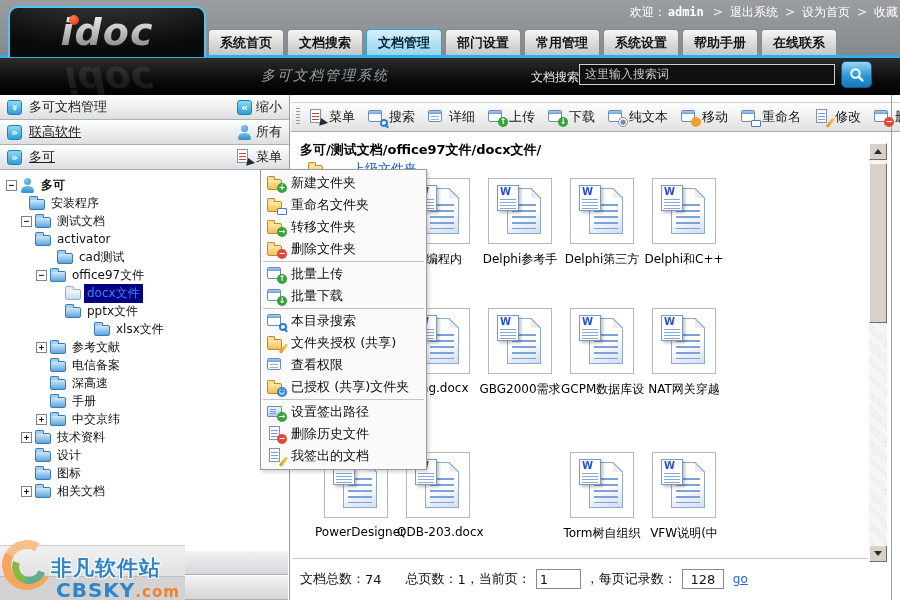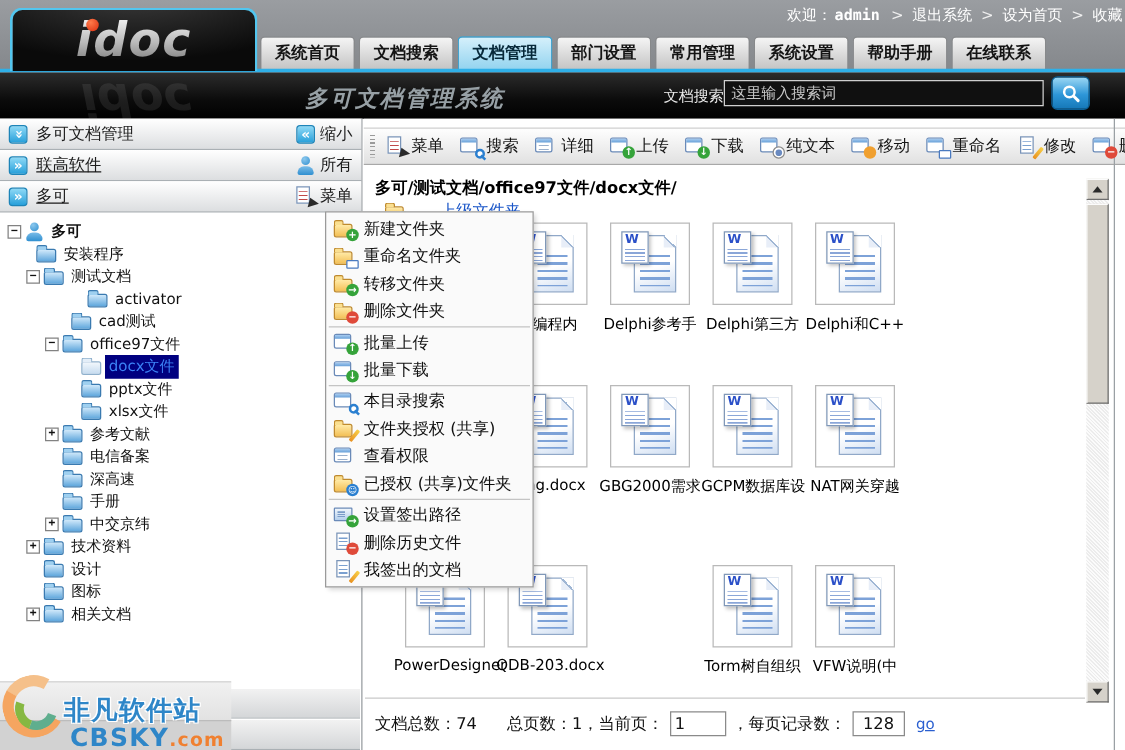--- a/index.html
+++ b/index.html
@@ -30,21 +30,21 @@
         letter-spacing:1px;background:linear-gradient(#ffffff,#b9b9b9 55%,#707070);
         -webkit-background-clip:text;background-clip:text;color:transparent}
   .logo .reddot{position:absolute;left:59px;top:7px;width:10px;height:10px;border-radius:50%;
         background:radial-gradient(circle at 35% 30%,#ff7a4a,#dc2e0e)}
   .logo-reflect{position:absolute;left:10px;top:58px;width:198px;text-align:center;font-size:38px;font-weight:bold;
         font-style:italic;color:#cfcfcf;opacity:.10;transform:scaleY(-1);z-index:2;pointer-events:none}
 
   
   .band{position:absolute;left:0;top:58px;width:900px;height:37px;
         background:linear-gradient(#2c2c2c,#0b0b0b 60%,#000)}
-  .band .subtitle{position:absolute;left:244px;top:9px;font-size:18px;font-weight:bold;font-style:italic;
+  .band .subtitle{position:absolute;left:261px;top:9px;font-size:14px;font-weight:normal;font-style:italic;
         color:#97a0a5;letter-spacing:2px}
   .band .slabel{position:absolute;left:531px;top:11px;color:#eaeaea}
   .band .sinput{position:absolute;left:579px;top:6px;width:256px;height:21px;background:#101010;
         border:1px solid #cfcfcf;color:#c8c8c8;font-size:12px;padding:1px 5px;font-family:inherit}
   .band .sbtn{position:absolute;left:841px;top:3px;width:31px;height:27px;border-radius:5px;cursor:pointer;
         background:linear-gradient(#9bd7f4,#2d96d8 55%,#1678b8);border:1px solid #0b5f96;
         display:flex;align-items:center;justify-content:center}
 
   
   .sidebar{position:absolute;left:0;top:95px;width:290px;height:505px;background:#fff;
@@ -299,21 +299,21 @@
           <span class="tgap"></span>
           <span class="tlabel">安装程序</span>
         </div>
         <div class="trow" style="padding-left: 21px;">
           <div class="texp">−</div>
           <span class="tgap"></span>
           <span class="bfolder"></span>
           <span class="tgap"></span>
           <span class="tlabel">测试文档</span>
         </div>
-        <div class="trow" style="padding-left: 56px;">
+        <div class="trow" style="padding-left: 21px;">
           <div class="tspacer"></div>
           <span class="tgap"></span>
           <span class="bfolder"></span>
           <span class="tgap"></span>
           <span class="tlabel">activator</span>
         </div>
         <div class="trow" style="padding-left: 36px; margin-left: 7px;">
           <div class="tspacer"></div>
           <span class="tgap"></span>
           <span class="bfolder"></span>
@@ -334,21 +334,21 @@
           <span class="tgap"></span>
           <span class="tlabel sel">docx文件</span>
         </div>
         <div class="trow" style="padding-left: 51px;">
           <div class="tspacer"></div>
           <span class="tgap"></span>
           <span class="bfolder"></span>
           <span class="tgap"></span>
           <span class="tlabel">pptx文件</span>
         </div>
-        <div class="trow" style="padding-left: 51px;">
+        <div class="trow" style="padding-left: 80px;">
           <div class="tspacer"></div>
           <span class="tgap"></span>
           <span class="bfolder"></span>
           <span class="tgap"></span>
           <span class="tlabel">xlsx文件</span>
         </div>
         <div class="trow" style="padding-left: 36px;">
           <div class="texp">+</div>
           <span class="tgap"></span>
           <span class="bfolder"></span>

